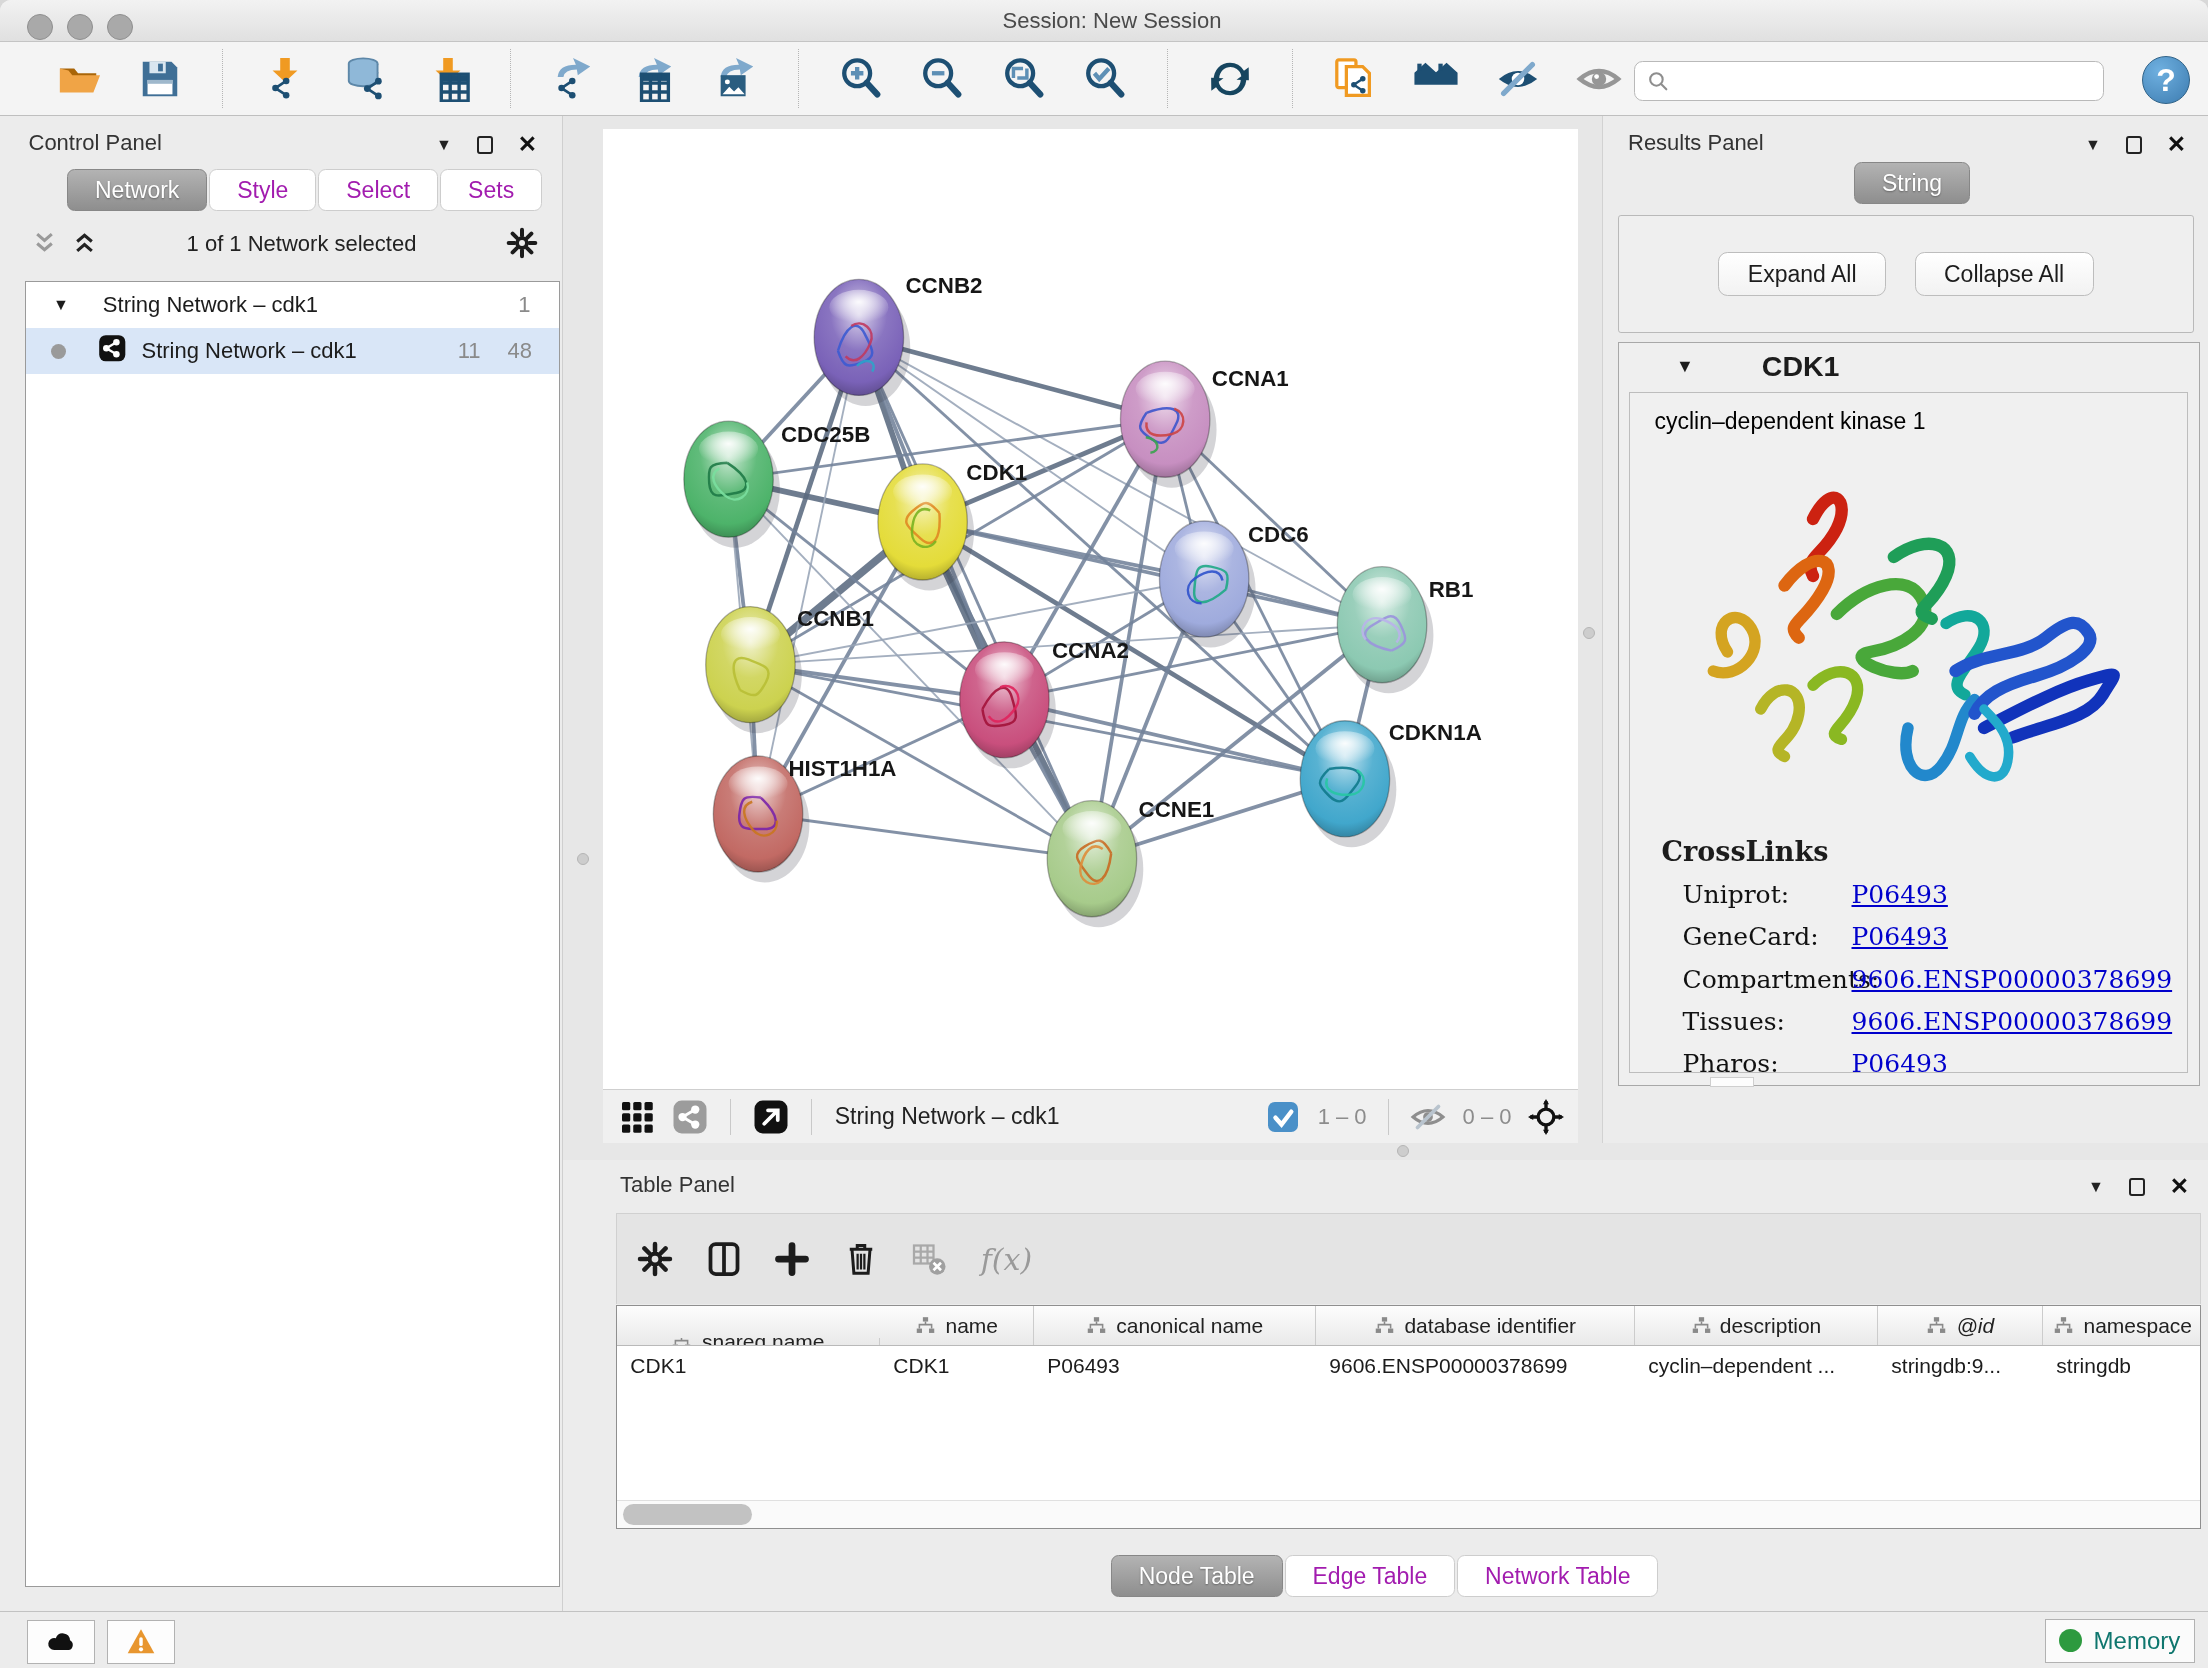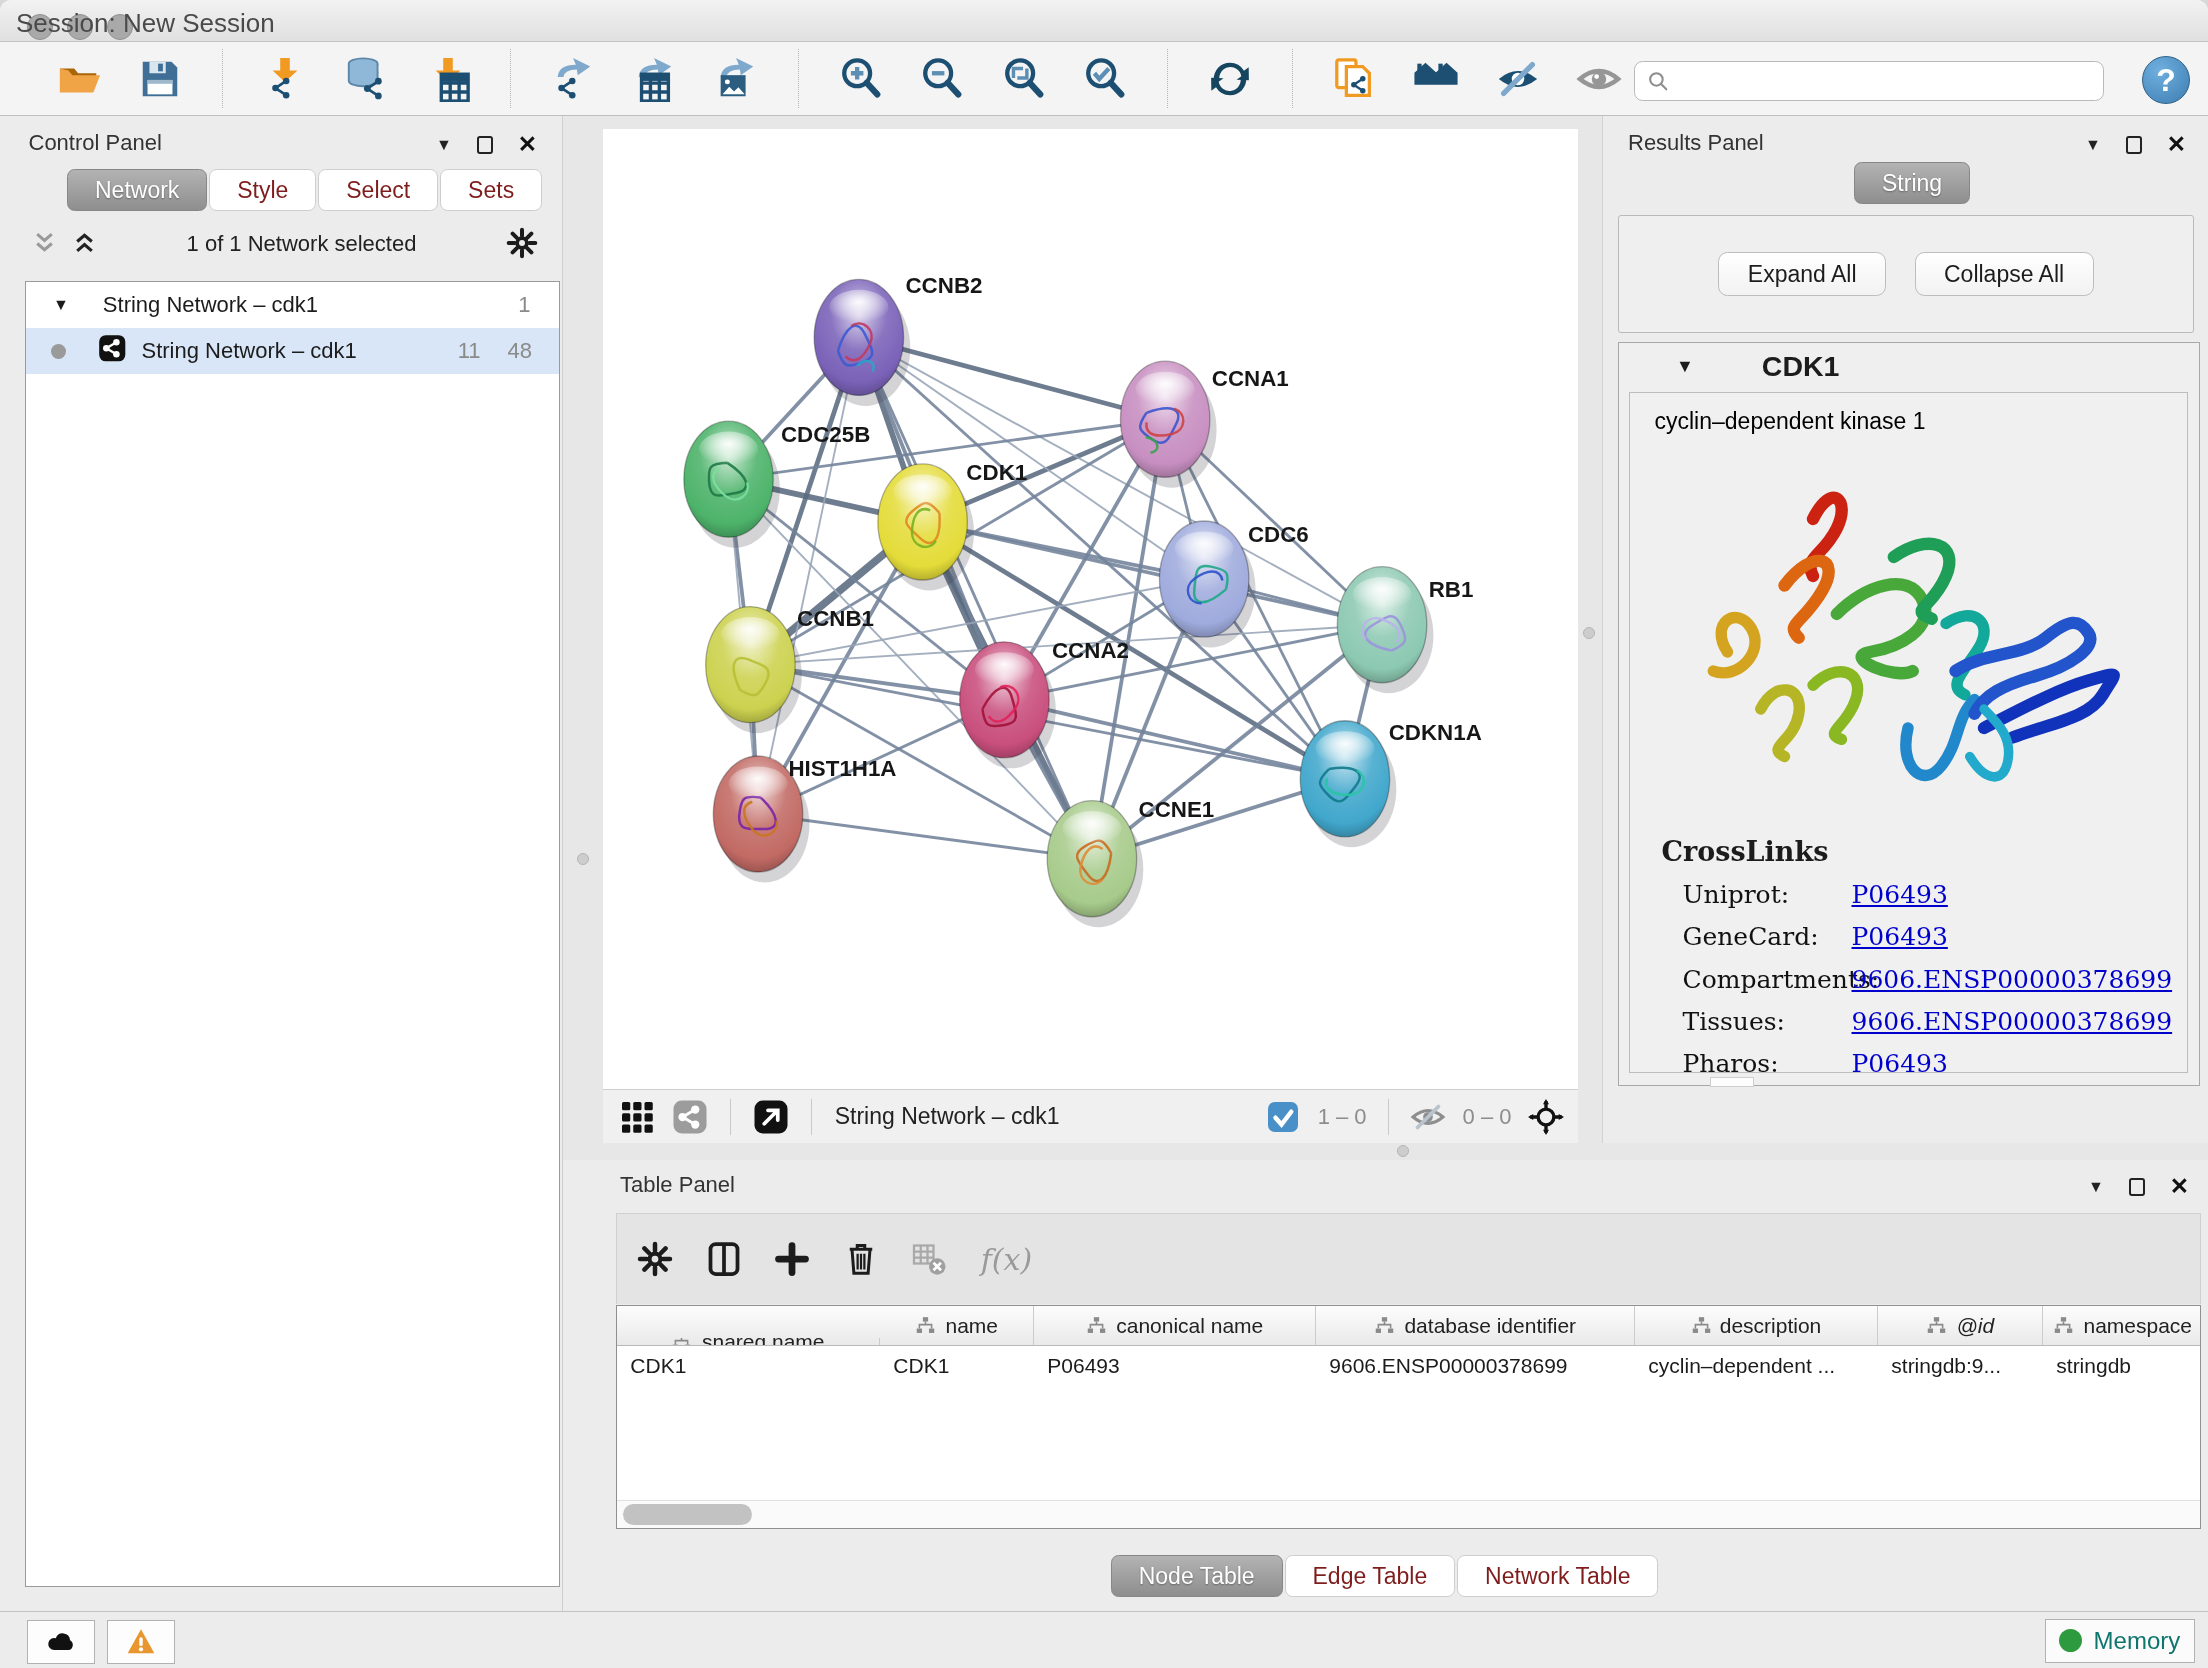--- a/index.html
+++ b/index.html
@@ -5,22 +5,22 @@
   html,body{margin:0;padding:0;background:#d8d8d8;}
   *{box-sizing:border-box;}
   .window{position:relative;width:2208px;height:1668px;background:#ececec;
     font-family:"Liberation Sans",sans-serif;color:#1c1c1c;overflow:hidden;
     border-radius:11.4px 11.4px 0 0;}
   
   .titlebar{position:absolute;left:0;top:0;width:2208px;height:42px;
     background:linear-gradient(#f2f2f2,#e0e0e0);border-bottom:1px solid #c4c4c4;}
   .tl-dot{position:absolute;top:14.3px;width:26px;height:26px;border-radius:50%;
     background:#a9a9a9;border:1px solid #8f8f8f;}
-  .win-title{position:absolute;left:16px;right:0;top:7.6px;
-    font-size:26px;color:#4a4a4a;}
+  .win-title{position:absolute;left:16px;right:0;top:7.6px;text-align:center;
+    font-size:22px;color:#4a4a4a;}
   
   .toolbar{position:absolute;left:0;top:42px;width:2208px;height:74px;
     background:#f4f4f4;border-bottom:1px solid #bfbfbf;display:flex;align-items:center;}
   .tb-group{display:flex;align-items:center;padding:0 21px;height:59px;}
   .tb-group + .tb-group{border-left:1.9px dotted #b5b5b5;}
   .tb-btn{width:55px;height:55px;margin:0 13.3px;display:flex;align-items:center;
     justify-content:center;cursor:default;}
   .tb-btn svg{width:46px;height:46px;}
   .search-wrap{position:absolute;left:1634px;top:61px;width:470px;height:40px;
     background:#fff;border:1px solid #b9b9b9;border-radius:8.6px;display:flex;align-items:center;}
@@ -32,21 +32,21 @@
     font-size:32px;font-weight:bold;display:flex;align-items:center;justify-content:center;
     border:1px solid #2f6288;}
   
   .panel-head{position:absolute;height:34px;display:flex;align-items:center;font-size:22px;color:#333;}
   .win-ctrls{position:absolute;display:flex;align-items:center;gap:25px;}
   .wc-tri{font-size:16px;color:#222;}
   .wc-sq{width:16px;height:18px;border:2.4px solid #222;border-radius:2.9px;}
   .wc-x{font-size:23px;font-weight:bold;color:#111;}
   .tab{height:42px;padding:0 27px;background:#fff;border:1px solid #cdcdcd;
     border-radius:7.6px;font-size:23px;display:flex;align-items:center;justify-content:center;
-    color:#7f1d1d;margin-right:1.9px;}
+    color:#a21caf;margin-right:1.9px;}
   .tab.active{background:linear-gradient(#b3b3b3,#8e8e8e);color:#fff;border-color:#878787;
     text-shadow:0 1px 1.9px rgba(0,0,0,.35);}
   
   .control-panel{position:absolute;left:0;top:116px;width:563px;height:1495px;
     background:#ececec;border-right:1px solid #cfcfcf;}
   .cp-tabs{position:absolute;left:67px;top:53px;display:flex;}
   .cp-subrow{position:absolute;left:0;top:107px;width:563px;height:42px;
     display:flex;align-items:center;}
   .cp-subrow .status{flex:1;text-align:center;font-size:22px;color:#222;}
   .listbox{position:absolute;left:25px;top:165px;width:535px;height:1306px;

